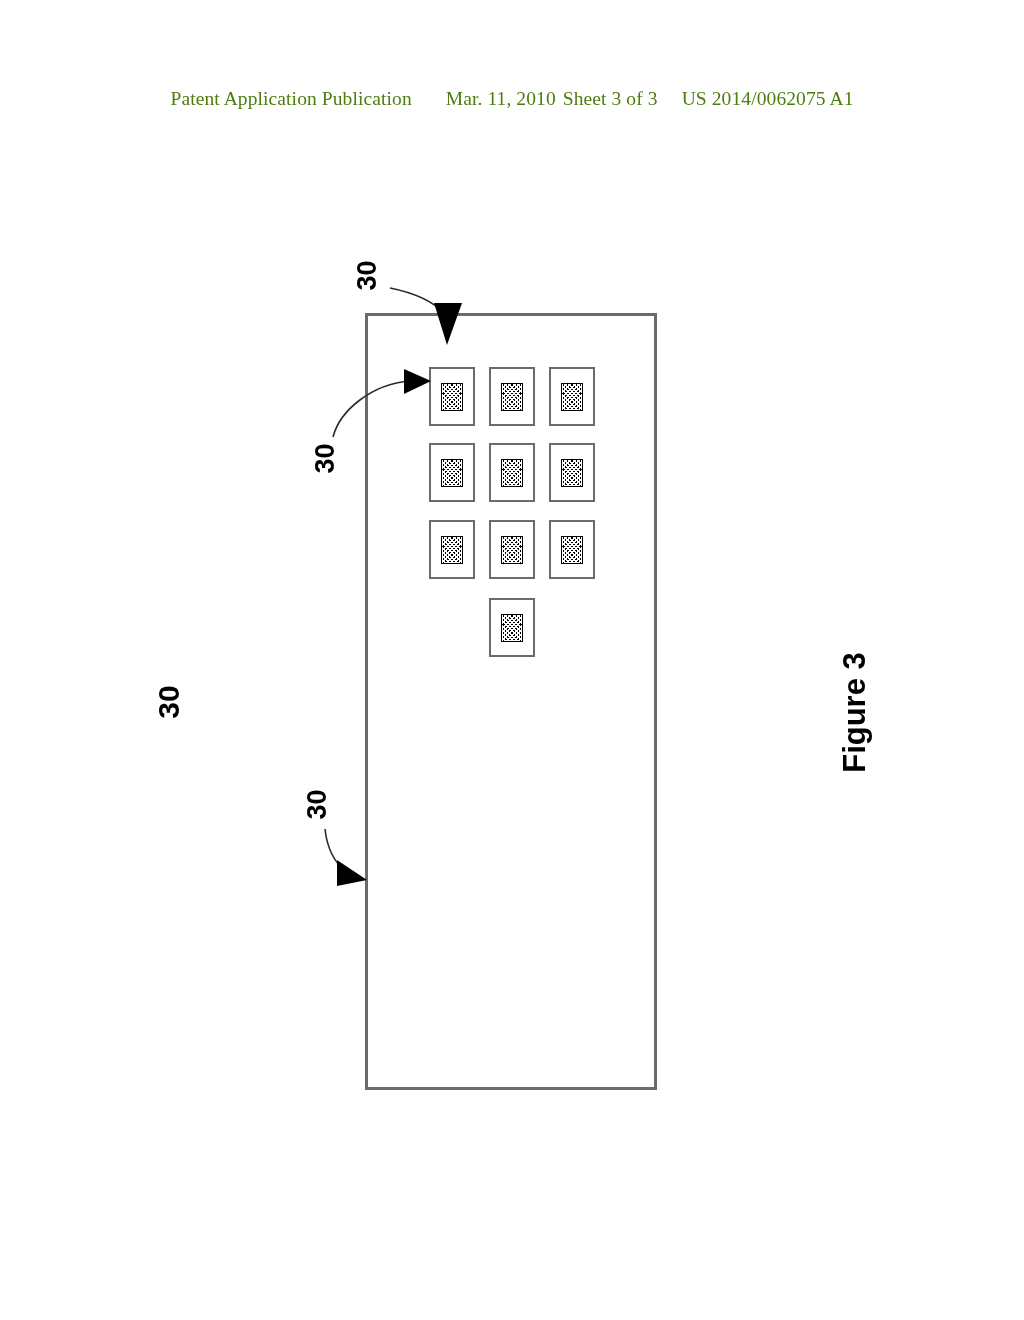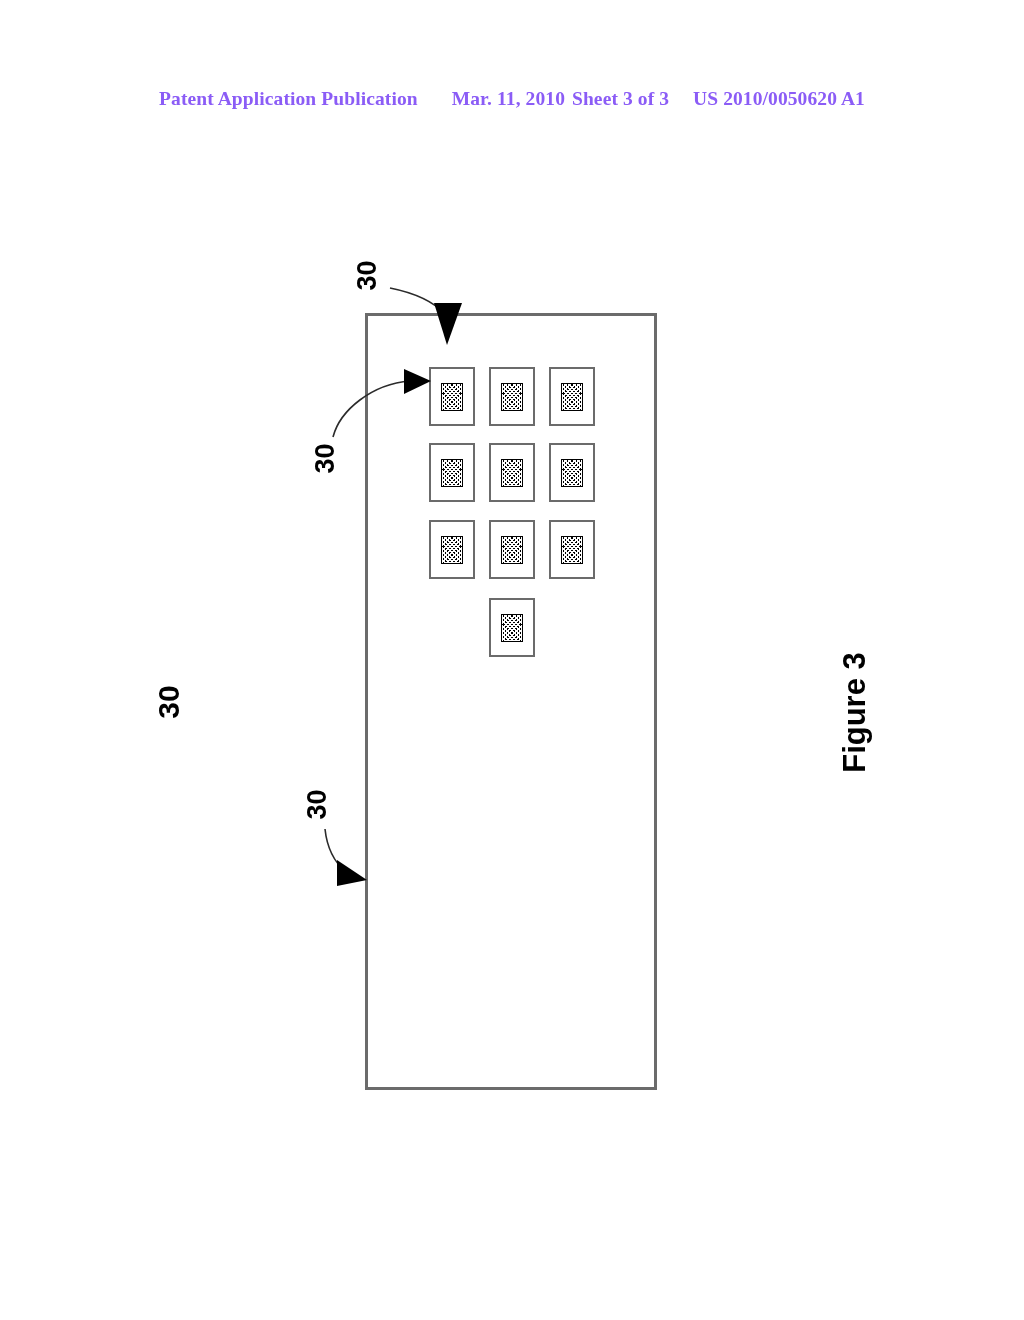--- a/index.html
+++ b/index.html
@@ -23,23 +23,23 @@
     top: 88px;
     width: 1024px;
     height: 28px;
     display: flex;
     align-items: baseline;
     justify-content: center;
     white-space: nowrap;
   }
   .hdr {
     font-family: "Liberation Serif", serif;
-    font-weight: bold;
+    font-weight: normal;
     font-size: 19.5px;
-    color: #8b5cf6;
+    color: #4d7c0f;
     letter-spacing: 0.1px;
   }
   #hdr-pub      { margin-right: 34px; }
   #hdr-date     { margin-right: 7px; }
   #hdr-sheet    { margin-right: 24px; }
   #hdr-patno    { }
 
   
   #device-outline {
     position: absolute;
@@ -127,21 +127,21 @@
 </style>
 </head>
 <body>
 
 <div id="page">
 
   <div id="header-row">
     <span class="hdr" id="hdr-pub">Patent Application Publication</span>
     <span class="hdr" id="hdr-date">Mar. 11, 2010</span>
     <span class="hdr" id="hdr-sheet">Sheet 3 of 3</span>
-    <span class="hdr" id="hdr-patno">US 2010/0050620 A1</span>
+    <span class="hdr" id="hdr-patno">US 2014/0062075 A1</span>
   </div>
 
   <div id="device-outline" style="left: 365px; top: 313px; width: 292px; height: 777px; border-width: 3px; border-color: rgb(107, 107, 107); background: rgb(255, 255, 255);"></div>
 
   <div id="cell-array">
       <div class="cell" style="left: 429px; top: 367px; width: 46px; height: 59px; border-color: rgb(107, 107, 107);">
         <div class="cell-fill" style="width: 22px; height: 28px;"></div>
       </div>
       <div class="cell" style="left: 489px; top: 367px; width: 46px; height: 59px; border-color: rgb(107, 107, 107);">
         <div class="cell-fill" style="width: 22px; height: 28px;"></div>

